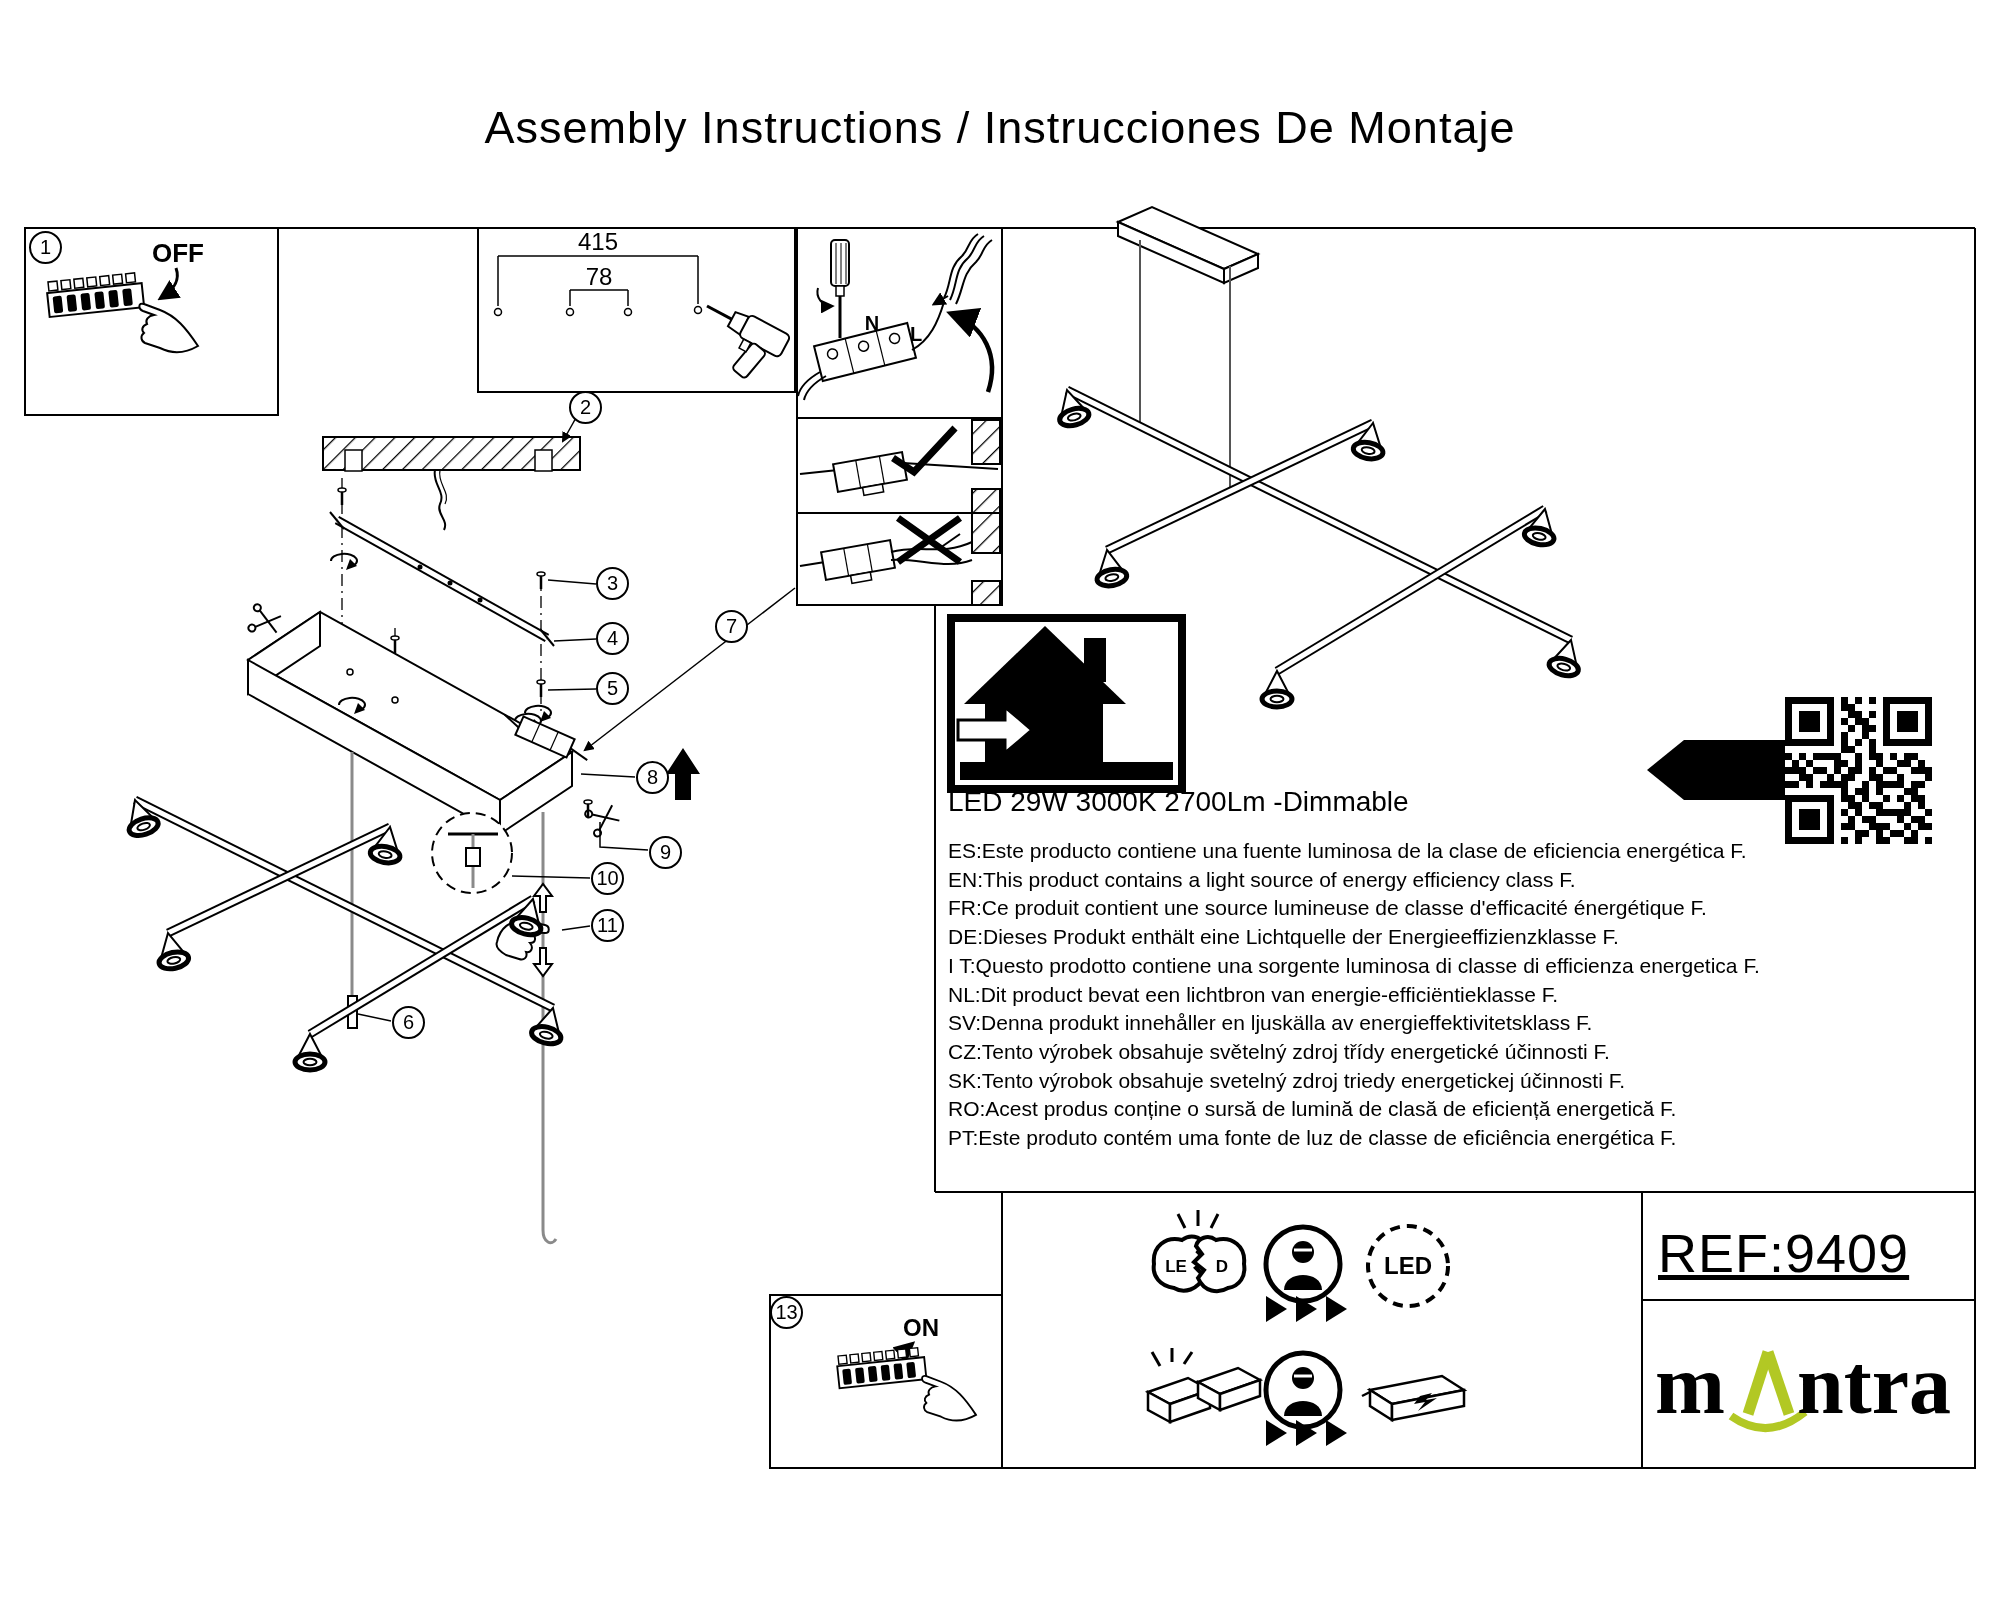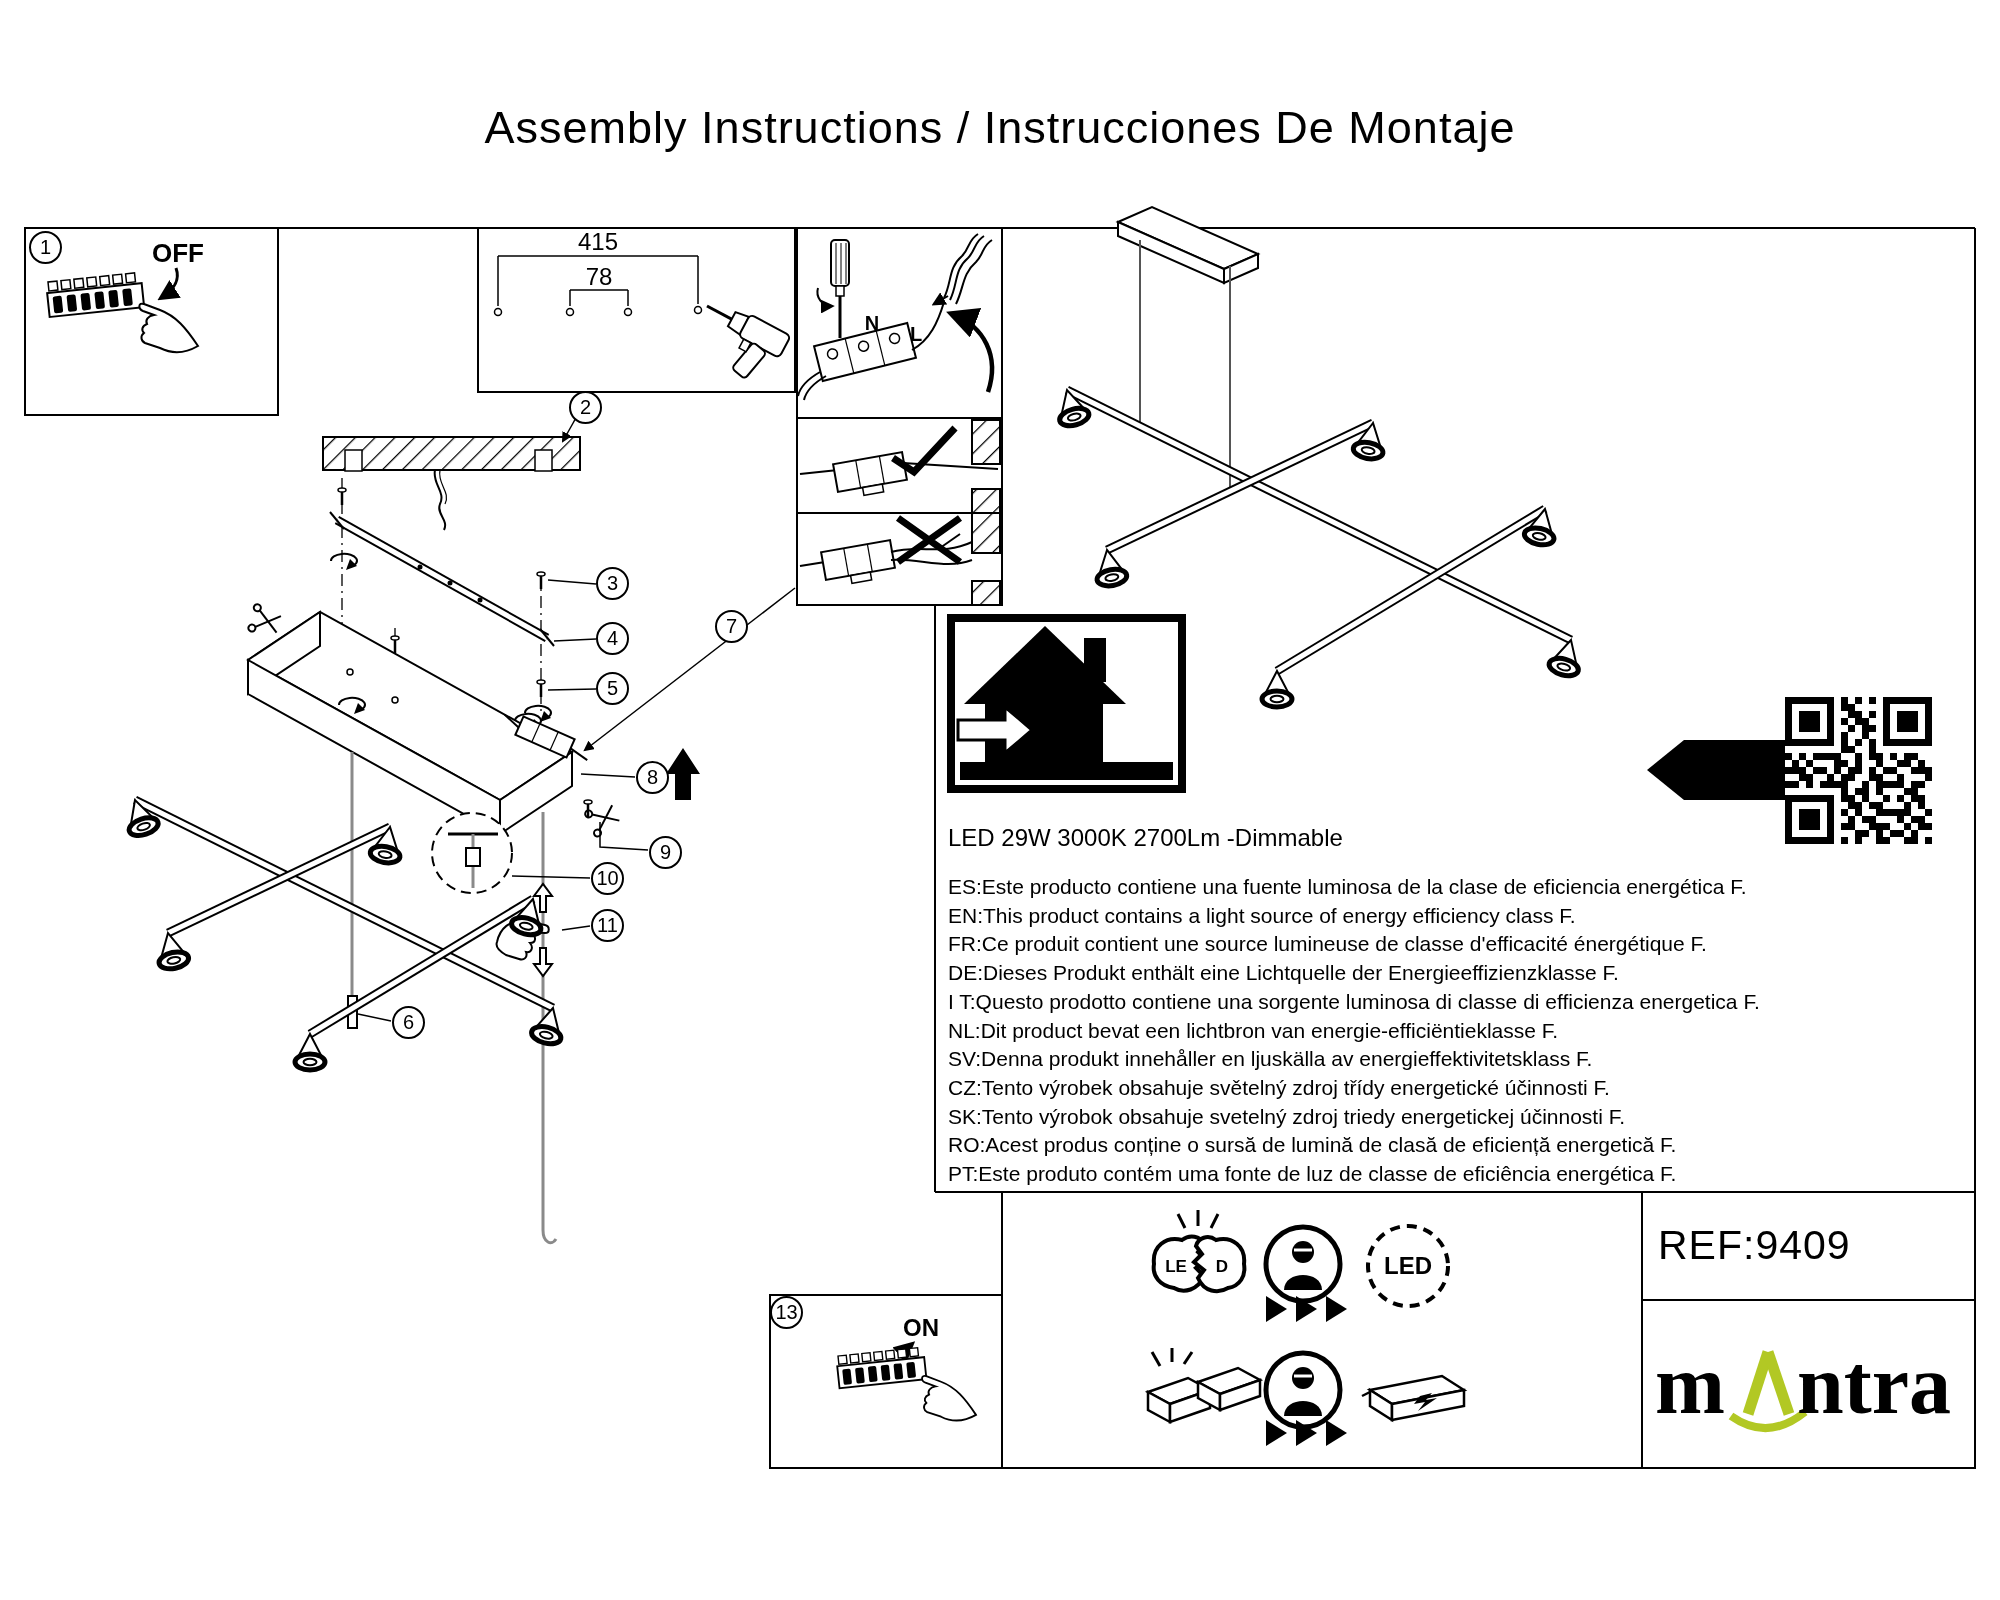--- a/index.html
+++ b/index.html
@@ -6,24 +6,24 @@
   .page{position:relative;width:2000px;height:1600px;background:#ffffff;
         font-family:"Liberation Sans",sans-serif;color:#000;overflow:hidden;}
   svg{position:absolute;left:0;top:0;}
   svg text{font-family:"Liberation Sans",sans-serif;fill:#000;}
   .page-title{position:absolute;left:0;top:102px;width:2000px;text-align:center;
         font-size:45px;letter-spacing:1px;}
   .callout{position:absolute;width:33px;height:33px;border:2px solid #000;border-radius:50%;
         display:flex;align-items:center;justify-content:center;font-size:20px;
         background:#fff;box-sizing:border-box;z-index:5;}
   .spec-block{position:absolute;left:948px;top:786px;white-space:nowrap;z-index:4;}
-  .spec-line{font-size:24px;line-height:31px;margin-top:36px;}
+  .spec-line{font-size:28px;line-height:31px;}
   .lang-list{margin-top:20px;}
   .lang-line{font-size:21px;line-height:28.7px;}
-  .ref-text{position:absolute;left:1658px;top:1222px;font-size:41px;letter-spacing:1px;z-index:4;}
+  .ref-text{position:absolute;left:1658px;top:1222px;font-size:54px;letter-spacing:1px;z-index:4;text-decoration:underline;}
   .brand{position:absolute;top:1336px;font-family:"Liberation Serif",serif;
         font-size:84px;font-weight:600;z-index:4;}
   .brand-m{left:1655px;}
   .brand-rest{left:1797px;}
   .qr{position:absolute;left:1785px;top:697px;width:147px;height:147px;background:#fff;z-index:4;}
   .qrm{position:absolute;width:7px;height:7px;background:#000;}
 </style>
 </head>
 <body>
 

